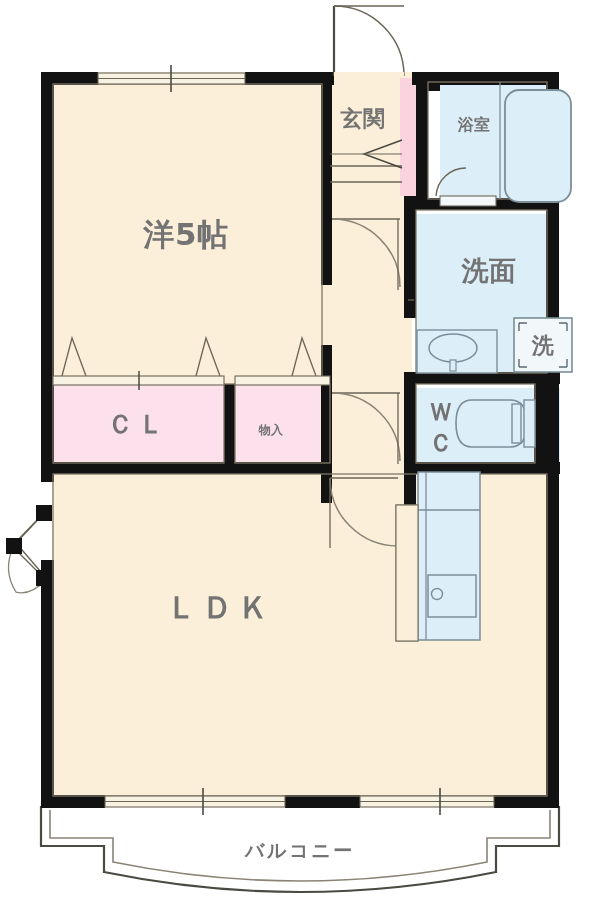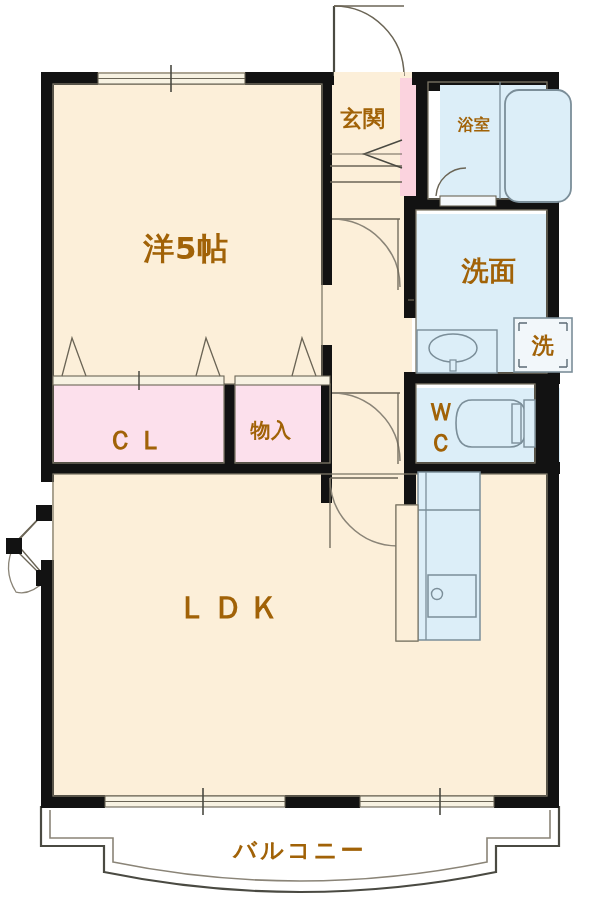--- a/index.html
+++ b/index.html
@@ -22,39 +22,39 @@
   }
   .svg-layer {
     position: absolute;
     left: 0;
     top: 0;
     width: 600px;
     height: 920px;
   }
   .lbl {
     position: absolute;
-    color: #a16207;
+    color: #737373;
     font-weight: 700;
     white-space: nowrap;
     line-height: 1;
     text-align: center;
     transform: translate(-50%, -50%);
     letter-spacing: 0.04em;
   }
   .lbl-yoshitsu { font-size: 31px; letter-spacing: 0.02em; }
   .lbl-ldk      { font-size: 31px; letter-spacing: 0.16em; }
   .lbl-ldk2     { font-size: 31px; letter-spacing: 0.02em; }
   .lbl-cl       { font-size: 26px; letter-spacing: 0.18em; }
-  .lbl-mono     { font-size: 20px; letter-spacing: 0.02em; }
+  .lbl-mono     { font-size: 12px; letter-spacing: 0.02em; }
   .lbl-genkan   { font-size: 22px; letter-spacing: 0.02em; }
   .lbl-yoku     { font-size: 16px; letter-spacing: 0.02em; }
   .lbl-senmen   { font-size: 27px; letter-spacing: 0.02em; }
   .lbl-sen      { font-size: 22px; letter-spacing: 0.02em; }
   .lbl-wc       { font-size: 24px; letter-spacing: 0.02em; }
-  .lbl-balcony  { font-size: 23px; letter-spacing: 0.14em; }
+  .lbl-balcony  { font-size: 19px; letter-spacing: 0.14em; }
 </style>
 </head>
 <body>
 
 <div id="plan">
 
   <svg class="svg-layer" viewBox="0 0 600 920">
 
     <g>
 
@@ -259,36 +259,36 @@
       <rect x="418" y="472" width="62" height="168" fill="#DCEEF8" stroke="#7b8e99" stroke-width="1.5"></rect>
       <line x1="418" y1="510" x2="480" y2="510" stroke="#7b8e99" stroke-width="1.4"></line>
       <line x1="426" y1="472" x2="426" y2="640" stroke="#7b8e99" stroke-width="1.3"></line>
       <rect x="428" y="575" width="48" height="42" fill="#DCEEF8" stroke="#7b8e99" stroke-width="1.5"></rect>
       <circle cx="437" cy="594" r="5.5" fill="#DCEEF8" stroke="#7b8e99" stroke-width="1.4"></circle>
       <rect x="396" y="505" width="22" height="136" fill="#FCEFD9" stroke="#7e7868" stroke-width="1.2"></rect>
     </g>
 
   </svg>
 
-  <div class="lbl lbl-yoshitsu" style="left:186px; top:248px;">洋5帖</div>
-
-  <div class="lbl lbl-cl" style="left:138px; top:440px;">ＣＬ</div>
+  <div class="lbl lbl-yoshitsu" style="left:186px; top:234px;">洋5帖</div>
+
+  <div class="lbl lbl-cl" style="left:138px; top:424px;">ＣＬ</div>
 
   <div class="lbl lbl-mono" style="left:271px; top:430px;">物入</div>
 
   <div class="lbl lbl-genkan" style="left:363px; top:119px;">玄関</div>
 
   <div class="lbl lbl-yoku" style="left:474px; top:125px; line-height:1.22;">
     <span>浴室</span>
   </div>
 
   <div class="lbl lbl-senmen" style="left:489px; top:270px;">洗面</div>
 
   <div class="lbl lbl-sen" style="left:543px; top:346px;">洗</div>
 
   <div class="lbl lbl-wc" style="left:441px; top:412px;">Ｗ</div>
   <div class="lbl lbl-wc" style="left:441px; top:443px;">Ｃ</div>
 
-  <div class="lbl lbl-ldk" style="left:231px; top:607px;">ＬＤＫ</div>
+  <div class="lbl lbl-ldk" style="left:220px; top:607px;">ＬＤＫ</div>
 
   <div class="lbl lbl-balcony" style="left:300px; top:850px;">バルコニー</div>
 
 </div>
 
 </body></html>

